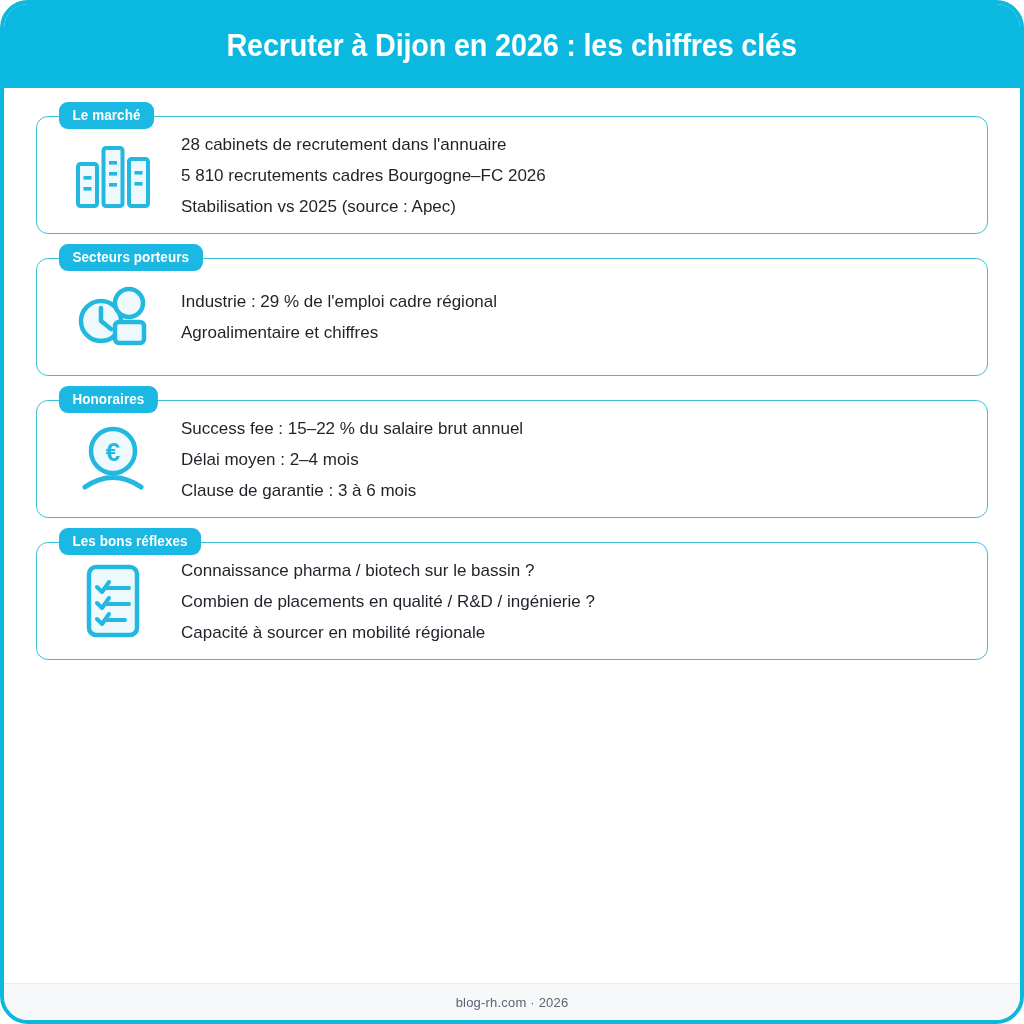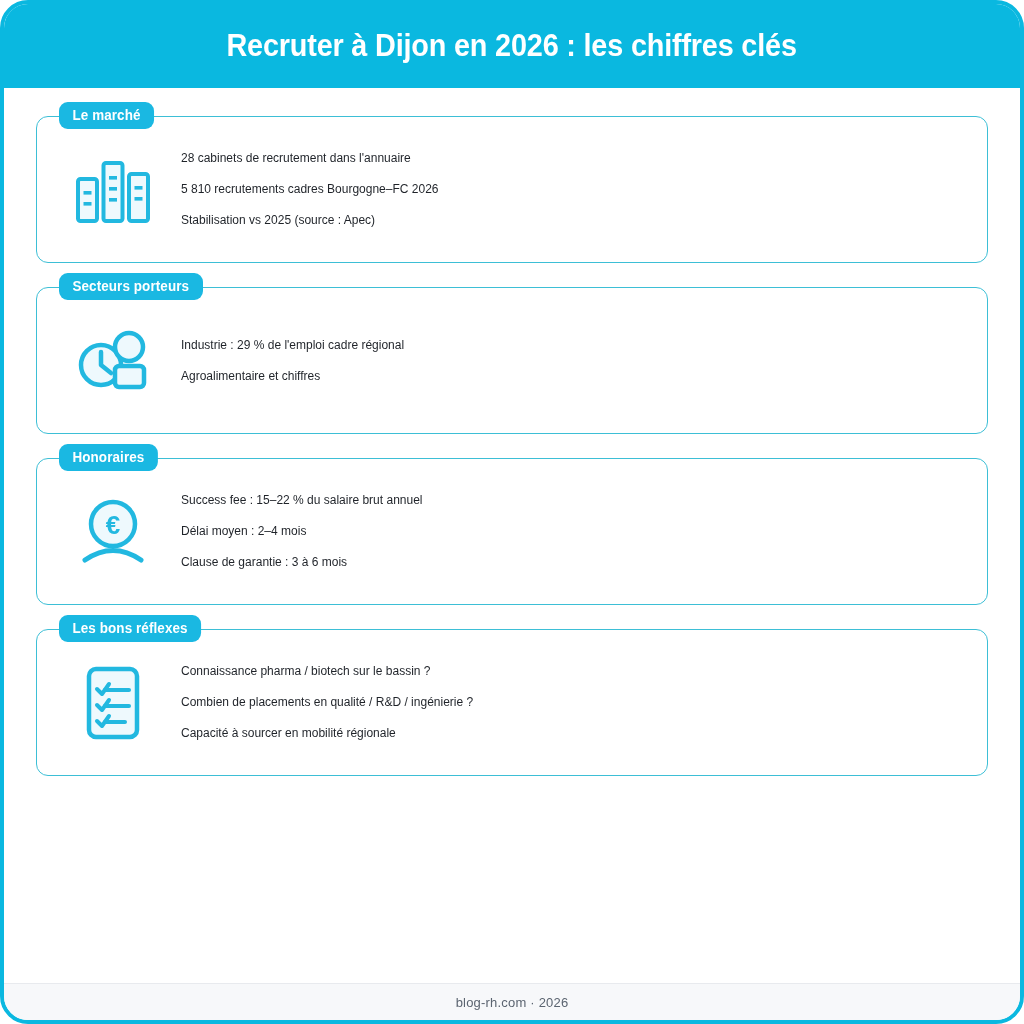--- a/index.html
+++ b/index.html
@@ -57,21 +57,21 @@
     display: flex;
     flex-direction: column;
     gap: 24px;
   }
 
   .section {
     position: relative;
     box-sizing: border-box;
     border: 1.5px solid #3dbfd6;
     border-radius: 12px;
-    height: 147px;
+    height: 118px;
     background: #ffffff;
     display: flex;
     align-items: center;
     padding-left: 30px;
   }
 
   .badge {
     position: absolute;
     top: -15px;
     left: 22px;
@@ -99,21 +99,21 @@
   }
 
   .lines {
     flex: 1 1 auto;
     padding-left: 22px;
     display: flex;
     flex-direction: column;
     gap: 0px;
   }
   .line {
-    font-size: 12px;
+    font-size: 17px;
     color: #1f2329;
     line-height: 31px;
     white-space: nowrap;
   }
 
   
   #footer {
     flex: 0 0 36px;
     height: 36px;
     margin-top: 20px;

